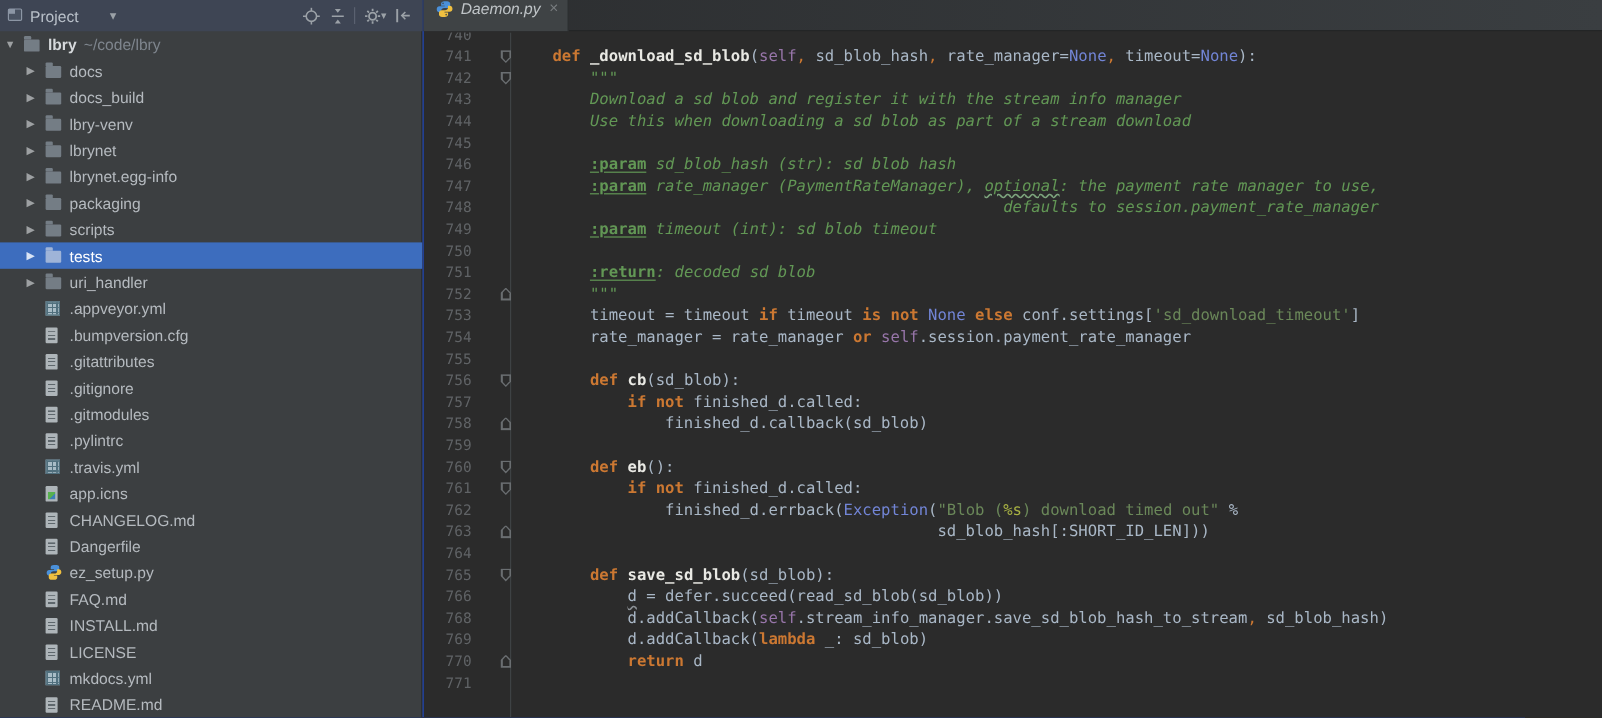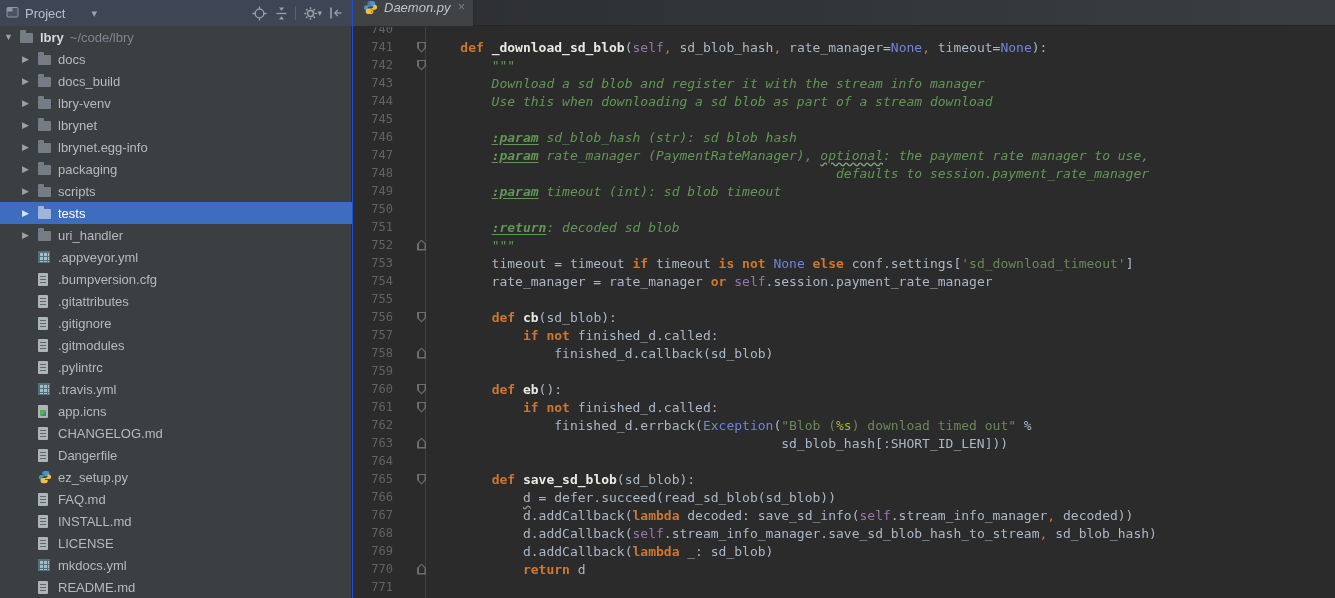--- a/index.html
+++ b/index.html
@@ -80,21 +80,21 @@
   
   .pl  { color:#A9B7C6; }
   .kw  { color:#CC7832; font-weight:bold; }
   .op  { color:#CC7832; }
   .fn  { color:#E9E9E4; font-weight:bold; }
   .self{ color:#9876AA; }
   .bi  { color:#7285D6; }
   .str { color:#6A8759; }
   .fmt { color:#A8B243; }
   .doc { color:#629755; font-style:italic; }
-  .tag { color:#629755; font-style:italic; font-weight:bold;
+  .tag { color:#629755; font-weight:bold;
          text-decoration:underline; text-underline-offset:2px; }
   .wd  { color:#629755; font-style:italic; text-decoration:underline wavy #7DA57D;
          text-underline-offset:2px; }
   .wp  { color:#A9B7C6; text-decoration:underline wavy #8C9196; text-underline-offset:3px; }
 </style>
 </head>
 <body>
 
 <div id="stage">
 
@@ -492,25 +492,20 @@
               <span class="fold open"></span>
             </span>
             <span class="ct"><span class="pl">        </span><span class="kw">def</span><span class="pl"> </span><span class="fn">save_sd_blob</span><span class="pl">(sd_blob):</span></span>
           </div>
           <div class="cl">
             <span class="ln">766</span>
             <span class="fc"></span>
             <span class="ct"><span class="pl">            </span><span class="wp">d</span><span class="pl"> = defer.succeed(read_sd_blob(sd_blob))</span></span>
           </div>
           <div class="cl">
-            <span class="ln">767</span>
-            <span class="fc"></span>
-            <span class="ct"><span class="pl">            d.addCallback(</span><span class="kw">lambda</span><span class="pl"> decoded: save_sd_info(</span><span class="self">self</span><span class="pl">.stream_info_manager</span><span class="op">,</span><span class="pl"> decoded))</span></span>
-          </div>
-          <div class="cl">
             <span class="ln">768</span>
             <span class="fc"></span>
             <span class="ct"><span class="pl">            d.addCallback(</span><span class="self">self</span><span class="pl">.stream_info_manager.save_sd_blob_hash_to_stream</span><span class="op">,</span><span class="pl"> sd_blob_hash)</span></span>
           </div>
           <div class="cl">
             <span class="ln">769</span>
             <span class="fc"></span>
             <span class="ct"><span class="pl">            d.addCallback(</span><span class="kw">lambda</span><span class="pl"> _: sd_blob)</span></span>
           </div>
           <div class="cl">

